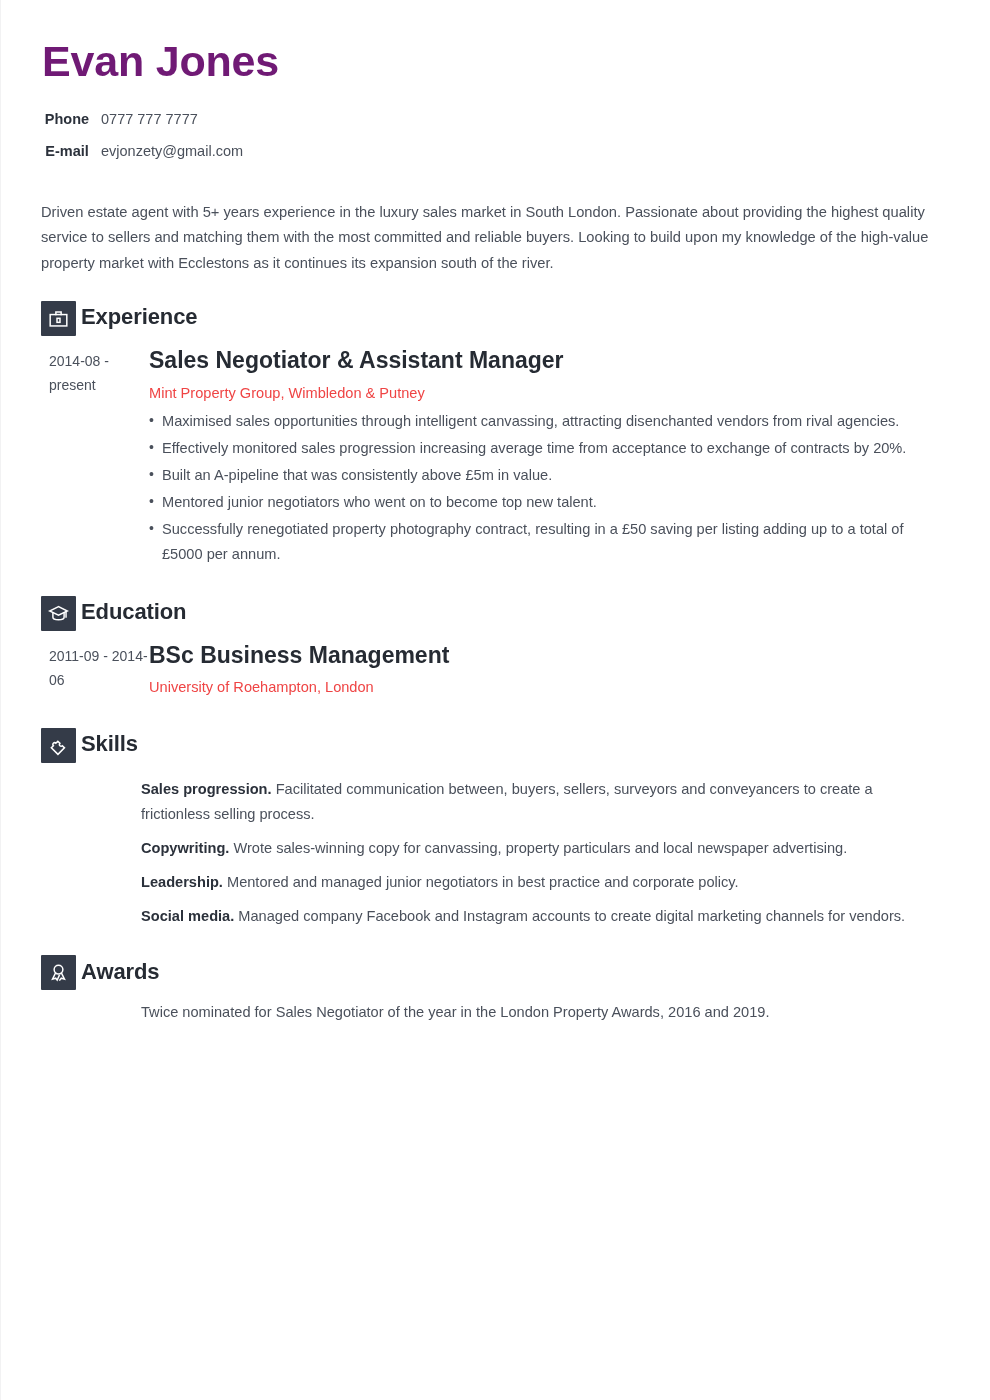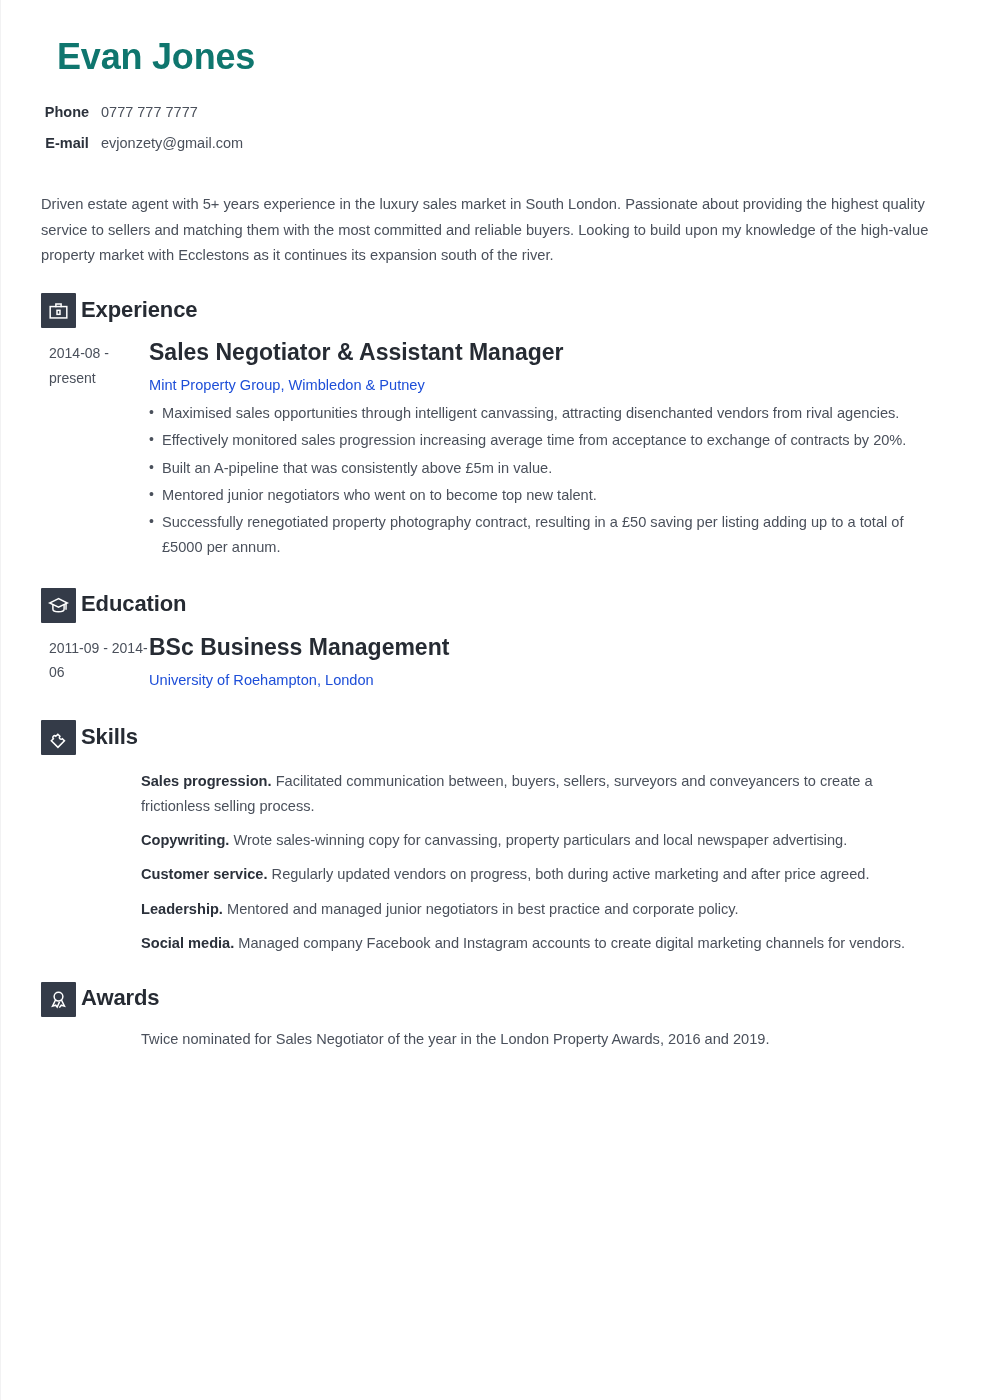--- a/index.html
+++ b/index.html
@@ -19,26 +19,26 @@
     width: 990px;
     height: 1400px;
     box-sizing: border-box;
     padding: 34px 48px 0 40px;
     background: #ffffff;
     border-left: 1px solid #f2f2f3;
   }
 
   
   .name {
-    font-size: 36px;
+    font-size: 43px;
     line-height: 1.08;
     font-weight: bold;
-    color: #0f766e;
+    color: #701a75;
     letter-spacing: -0.2px;
-    margin: 0 0 0 16px;
+    margin: 0 0 0 1px;
     padding-top: 4px;
   }
   .contact-list {
     margin-top: 26px;
   }
   .contact-row {
     font-size: 14.5px;
     line-height: 1.35;
     color: #3d4450;
     margin-bottom: 12px;
@@ -119,21 +119,21 @@
   .entry-title {
     font-size: 23px;
     font-weight: bold;
     color: #262b33;
     line-height: 1.3;
     margin: 0 0 6px 0;
   }
   .entry-sub {
     font-size: 14.6px;
     line-height: 1.6;
-    color: #1d4ed8;
+    color: #ef4444;
     margin-bottom: 4px;
   }
   .bullets {
     list-style: none;
     margin: 0;
     padding: 0;
   }
   .bullets li {
     position: relative;
     padding-left: 13px;
@@ -261,23 +261,20 @@
     </div>
 
     <div class="plain-body skills-body">
       <div class="skill-item">
         <span class="skill-name">Sales progression.</span><span> Facilitated communication between, buyers, sellers, surveyors and conveyancers to create a frictionless selling process.</span>
       </div>
       <div class="skill-item">
         <span class="skill-name">Copywriting.</span><span> Wrote sales-winning copy for canvassing, property particulars and local newspaper advertising.</span>
       </div>
       <div class="skill-item">
-        <span class="skill-name">Customer service.</span><span> Regularly updated vendors on progress, both during active marketing and after price agreed.</span>
-      </div>
-      <div class="skill-item">
         <span class="skill-name">Leadership.</span><span> Mentored and managed junior negotiators in best practice and corporate policy.</span>
       </div>
       <div class="skill-item">
         <span class="skill-name">Social media.</span><span> Managed company Facebook and Instagram accounts to create digital marketing channels for vendors.</span>
       </div>
     </div>
   </div>
 
   <div class="section sec-awards">
     <div class="section-head">

